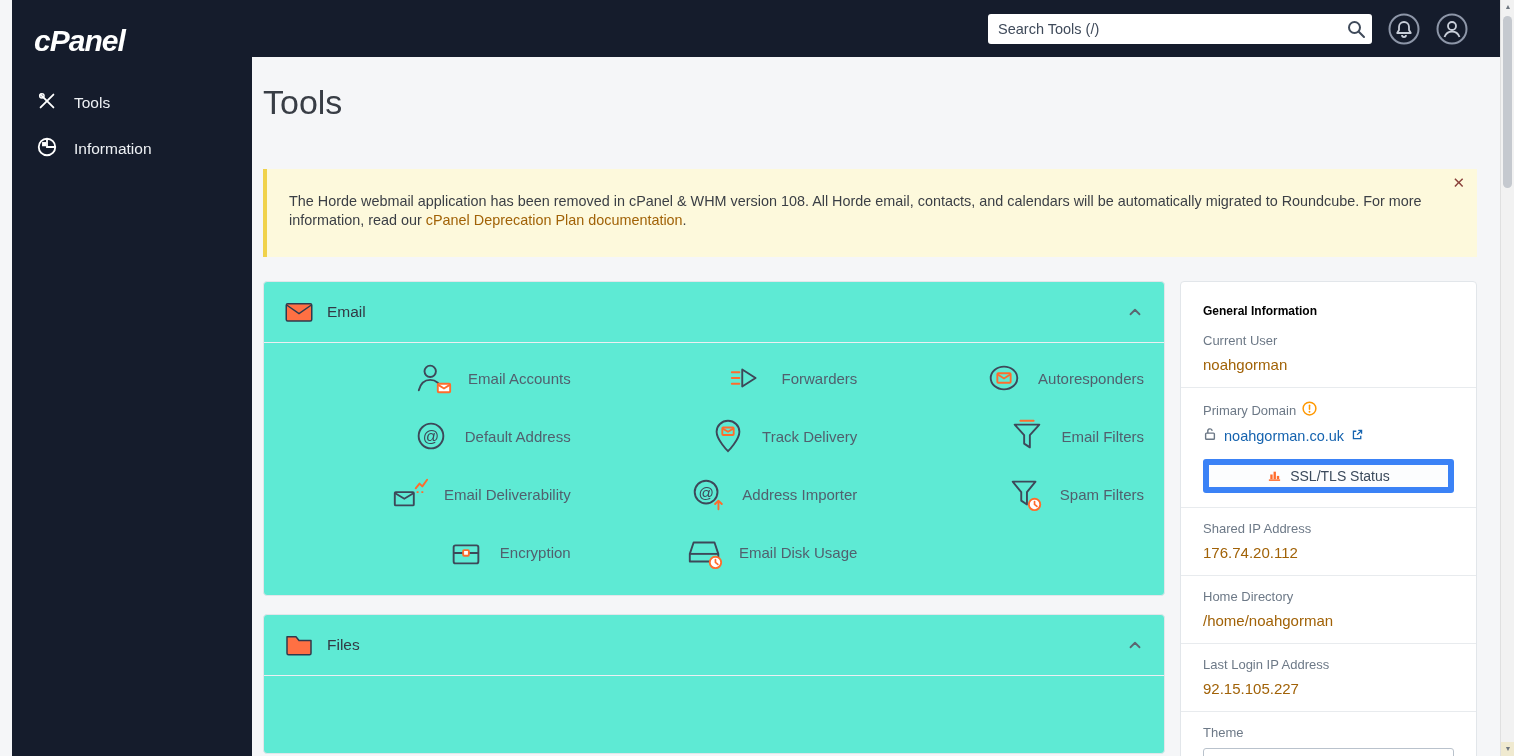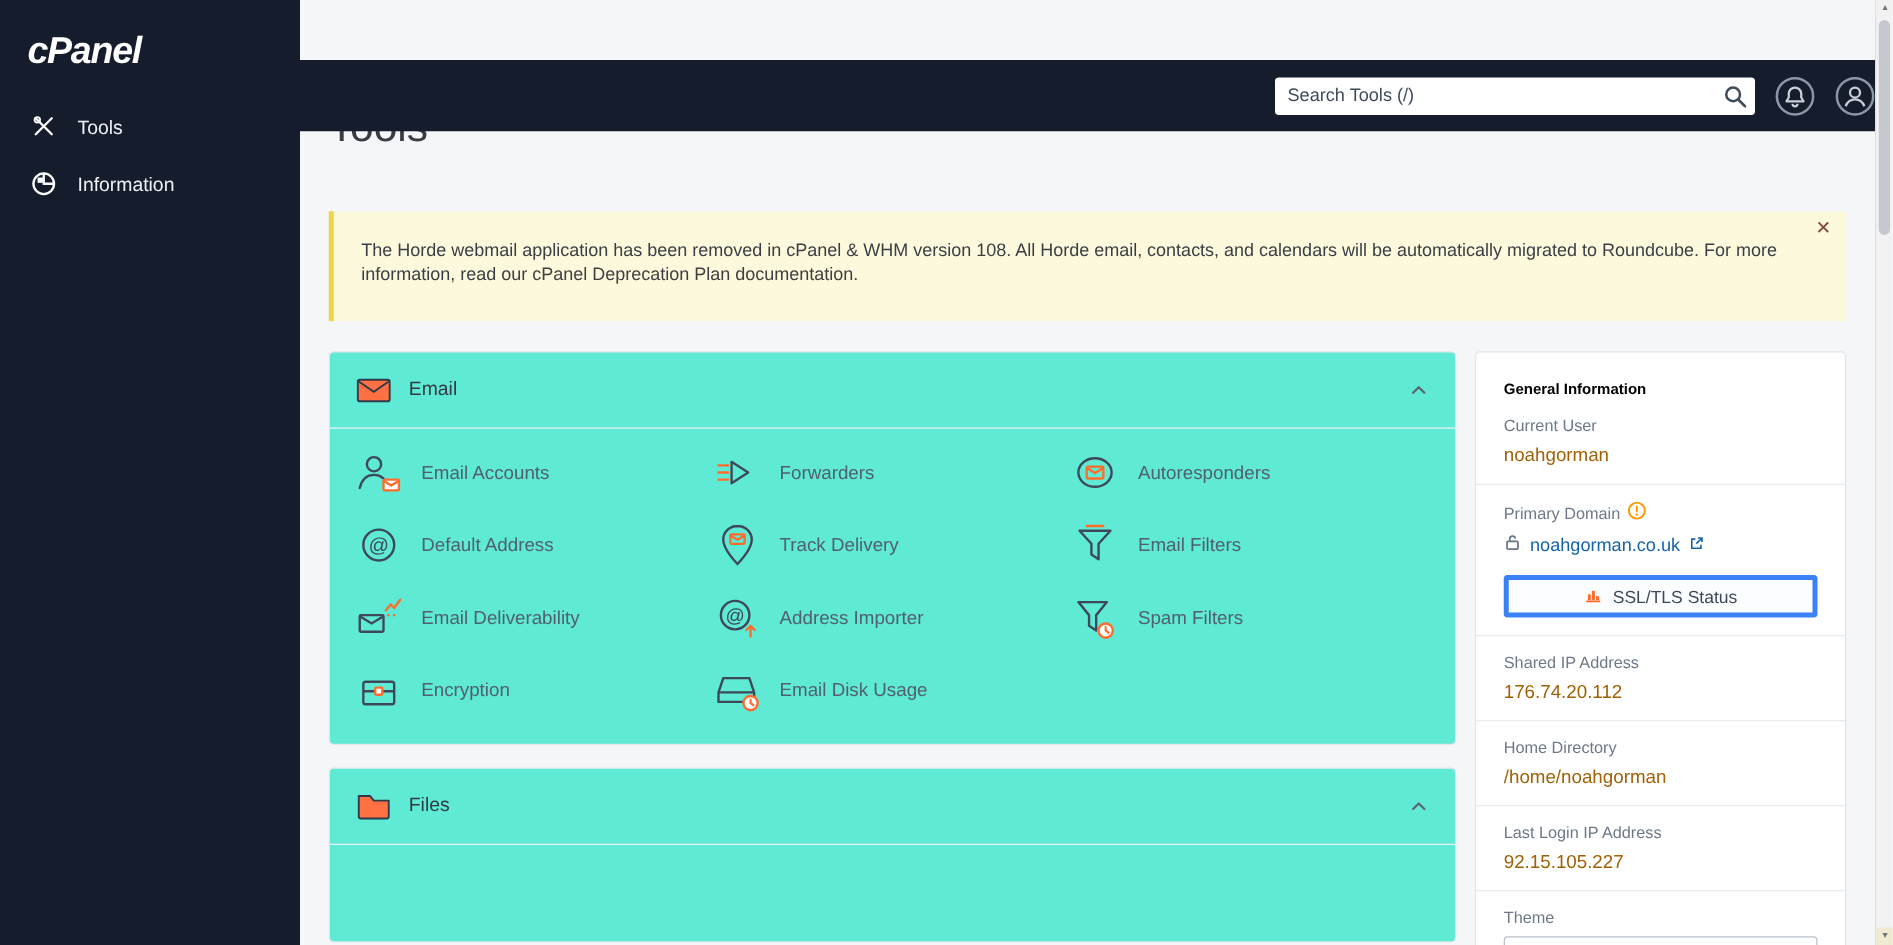--- a/index.html
+++ b/index.html
@@ -5,36 +5,36 @@
   * { box-sizing: border-box; margin: 0; padding: 0; }
   html, body { width: 1514px; height: 756px; overflow: hidden; }
   body {
     font-family: "Liberation Sans", sans-serif;
     background: #f5f6f8;
     position: relative;
     color: #363c45;
   }
   
   .sidebar {
-    position: absolute; left: 0; top: 0; width: 240px; height: 756px;
+    position: absolute; left: 12px; top: 0; width: 240px; height: 756px;
     background: #151c2c; z-index: 3;
   }
   .logo {
     color: #ffffff; font-weight: 700; font-style: italic; font-size: 30px;
     letter-spacing: -1px; padding: 24px 0 22px 22px; cursor: pointer;
   }
   .nav-item {
     display: flex; align-items: center; gap: 16px; height: 46px;
     padding-left: 24px; color: #eef1f5; font-size: 15.5px; cursor: pointer;
   }
   
   .topbar {
     position: absolute; left: 240px; top: 0; width: 1260px; height: 57px;
     background: #151c2c; display: flex; align-items: center; justify-content: flex-end;
-    gap: 16px; z-index: 2; margin-top: 48px;
+    gap: 16px; padding-right: 32px; z-index: 2;
   }
   .search-wrap { position: relative; width: 384px; }
   .search-input {
     width: 100%; height: 30px; border: none; border-radius: 3px;
     padding: 0 34px 0 10px; font-size: 14.5px; color: #2f3844;
     font-family: "Liberation Sans", sans-serif; outline: none; background: #ffffff;
   }
   .search-input::placeholder { color: #3f4a5a; opacity: 1; }
   .search-btn {
     position: absolute; right: 6px; top: 5px; width: 20px; height: 20px;
@@ -48,21 +48,21 @@
   }
   .page-title {
     margin: 26px 0 47px 0; font-size: 34px; font-weight: 400; color: #383d45;
   }
   
   .banner {
     position: relative; min-height: 88px; background: #fdf9dc;
     border-left: 4px solid #f0d24b; padding: 23px 46px 20px 22px;
     font-size: 14.4px; line-height: 1.32; color: #3b3f45; margin-bottom: 24px;
   }
-  .banner a { color: #404040; text-decoration: none; cursor: pointer; }
+  .banner a { color: #a16207; text-decoration: none; cursor: pointer; }
   .banner-close {
     position: absolute; top: 6px; right: 12px; background: none; border: none;
     font-size: 15px; color: #8a423b; cursor: pointer; line-height: 1;
   }
   
   .columns { display: flex; gap: 15px; align-items: flex-start; }
   .sections-col { flex: 1; min-width: 0; }
   
   .card {
     background: #5eead4; border: 1px solid #e2e6ea; border-radius: 4px;
@@ -76,39 +76,39 @@
   .sec-icon { width: 30px; height: 30px; display: inline-flex; }
   .sec-icon svg { width: 30px; height: 30px; }
   .sec-title { margin-left: 13px; font-size: 15.5px; color: #333a45; }
   .chev { margin-left: auto; display: inline-flex; cursor: pointer; }
   .tool-grid {
     display: grid; grid-template-columns: repeat(3, 1fr);
     padding: 16px 20px 24px; row-gap: 20px;
   }
   .tool {
     display: flex; align-items: center; gap: 15px; text-decoration: none;
-    cursor: pointer; height: 38px;
+    cursor: pointer; height: 38px; justify-content: flex-end;
   }
   .t-icon { width: 38px; height: 38px; flex: none; display: inline-flex; }
   .t-icon svg { width: 38px; height: 38px; }
   .t-label { font-size: 15px; color: #51606e; }
   
   .info-panel {
     width: 297px; flex: none; background: #ffffff;
     border: 1px solid #e2e6ea; border-radius: 4px;
   }
   .panel-title { font-size: 12px; font-weight: 700; color: #000000; padding: 22px 22px 2px; }
   .info-group { padding: 13px 22px 14px; }
   .info-group.bt { border-top: 1px solid #e8ebee; }
   .info-label { font-size: 13px; color: #6d7987; margin-bottom: 8px; display: flex; align-items: center; gap: 6px; }
   .info-value { font-size: 15px; color: #a16207; }
   .domain-row { display: flex; align-items: center; gap: 7px; }
   .domain-row a { color: #1563af; font-size: 14.5px; text-decoration: none; cursor: pointer; }
   .ssl-btn {
-    margin-top: 14px; width: 100%; height: 34px; border: 4px solid #3b82f6;
+    margin-top: 14px; width: 100%; height: 34px; border: 6px solid #3b82f6;
     border-radius: 3px; background: #fcfdfe; color: #3b4a5c; font-size: 14px;
     font-family: "Liberation Sans", sans-serif;
     display: flex; align-items: center; justify-content: center; gap: 8px; cursor: pointer;
   }
   .theme-select {
     margin-top: 2px; width: 100%; height: 32px; border: 1px solid #b9c2cc;
     border-radius: 3px; background: #ffffff; display: flex; align-items: center;
     justify-content: space-between; padding: 0 10px; font-size: 15px; color: #2f3844;
     cursor: pointer;
   }

